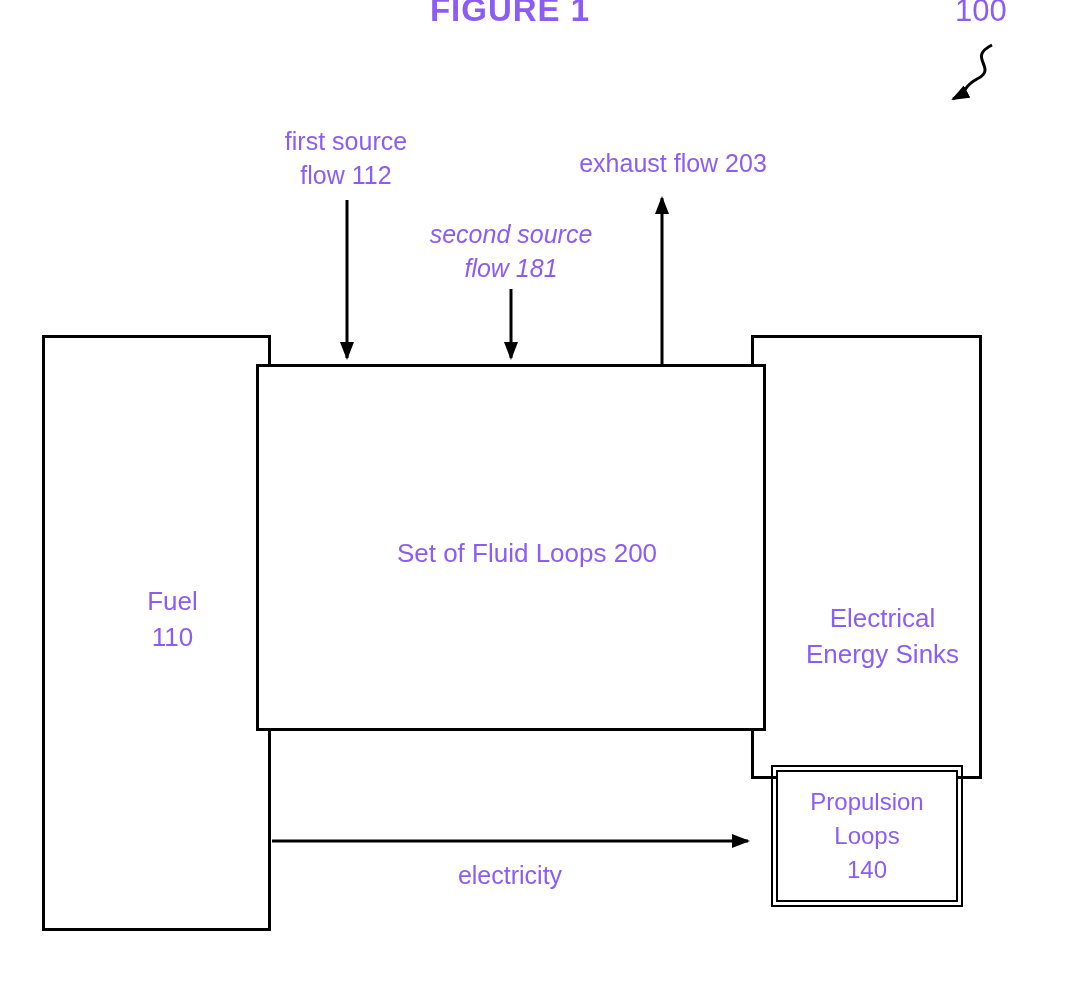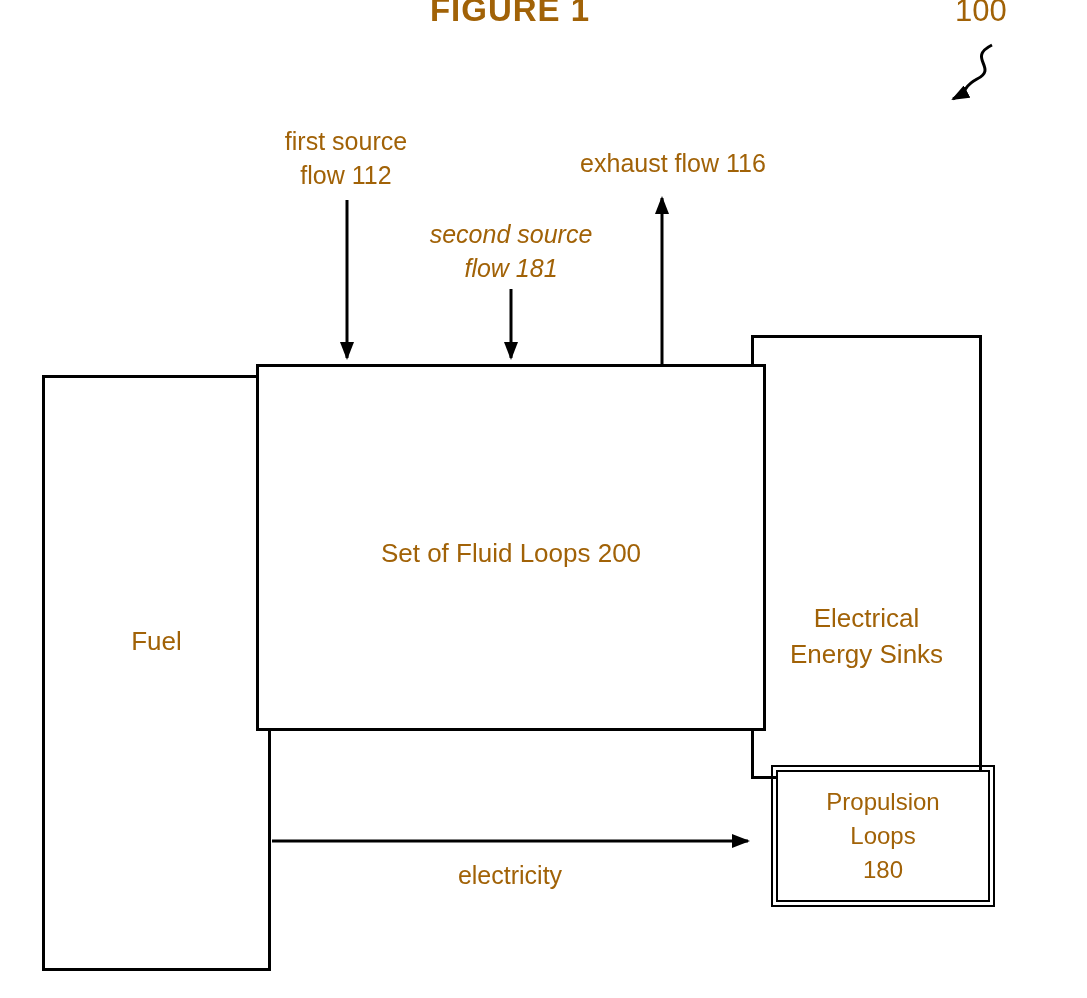--- a/index.html
+++ b/index.html
@@ -2,35 +2,36 @@
 <html><head>
 <meta charset="utf-8">
 <style>
   html, body { margin: 0; padding: 0; background: #fff; }
   .canvas {
     position: relative;
     width: 1087px;
     height: 998px;
     background: #ffffff;
     font-family: "Liberation Sans", sans-serif;
-    color: #a16207;
+    color: #8b5cf6;
     overflow: hidden;
   }
   .box {
     position: absolute;
     background: #fff;
     border: 3px solid #000;
     box-sizing: border-box;
   }
   .box-label {
     position: absolute;
     width: 100%;
     text-align: center;
     font-size: 26px;
     line-height: 36px;
+    padding-left: 16px;
   }
   .center-flex {
     display: flex;
     align-items: center;
     justify-content: center;
     text-align: center;
   }
   .flow-label {
     position: absolute;
     text-align: center;
@@ -51,26 +52,26 @@
     z-index: 5;
   }
   #figure-ref {
     position: absolute;
     top: -7px;
     left: 955px;
     width: 90px;
     font-size: 31px;
     z-index: 5;
   }
-  #fuel-cell-box   { left: 42px;  top: 335px; width: 229px; height: 596px; z-index: 1; margin-top: 40px; }
+  #fuel-cell-box   { left: 42px;  top: 335px; width: 229px; height: 596px; z-index: 1; }
   #fluid-loops-box { left: 256px; top: 364px; width: 510px; height: 367px; z-index: 2; }
   #sinks-box       { left: 751px; top: 335px; width: 231px; height: 444px; z-index: 1; }
   #propulsion-box {
     position: absolute;
-    left: 776px; top: 770px; width: 214px; height: 132px;
+    left: 776px; top: 770px; width: 182px; height: 132px;
     border: 2px solid #000;
     outline: 2px solid #000;
     outline-offset: 3px;
     background: #fff;
     box-sizing: border-box;
     z-index: 3;
     font-size: 24px;
     line-height: 34px;
   }
   #fuel-cell-label  { top: 245px; }
@@ -88,53 +89,54 @@
 <body>
 
 <div class="canvas">
 
   <div id="figure-title">FIGURE 1</div>
   <div id="figure-ref">100</div>
 
   <div class="box" id="fuel-cell-box">
     <div class="box-label line-block" id="fuel-cell-label">
       <span>Fuel</span>
+      <span>110</span>
     </div>
   </div>
 
   <div class="box" id="sinks-box">
     <div class="box-label line-block" id="sinks-label">
       <span>Electrical</span>
       <span>Energy Sinks</span>
     </div>
   </div>
 
   <div class="box" id="fluid-loops-box">
     <div class="box-label" id="fluid-loops-label">Set of Fluid Loops 200</div>
   </div>
 
   <div id="propulsion-box" class="center-flex">
     <div class="line-block">
       <span>Propulsion</span>
       <span>Loops</span>
-      <span>180</span>
+      <span>140</span>
     </div>
   </div>
 
   <div class="flow-label line-block" style="left:246px; top:124px; width:200px;">
     <span>first source</span>
     <span>flow 112</span>
   </div>
 
   <div class="flow-label line-block" style="left:401px; top:217px; width:220px;font-style:italic;">
     <span>second source</span>
     <span>flow 181</span>
   </div>
 
-  <div class="flow-label" style="left:553px; top:146px; width:240px;">exhaust flow 116</div>
+  <div class="flow-label" style="left:553px; top:146px; width:240px;">exhaust flow 203</div>
 
   <div class="flow-label" style="left:420px; top:858px; width:180px;">electricity</div>
 
   <svg id="arrow-layer" viewBox="0 0 1087 998" xmlns="http://www.w3.org/2000/svg">
     <defs>
       <marker id="arrowhead" markerWidth="18" markerHeight="14" refX="16" refY="7" orient="auto" markerUnits="userSpaceOnUse">
         <path d="M0,0 L18,7 L0,14 z" fill="#000"></path>
       </marker>
     </defs>
 

